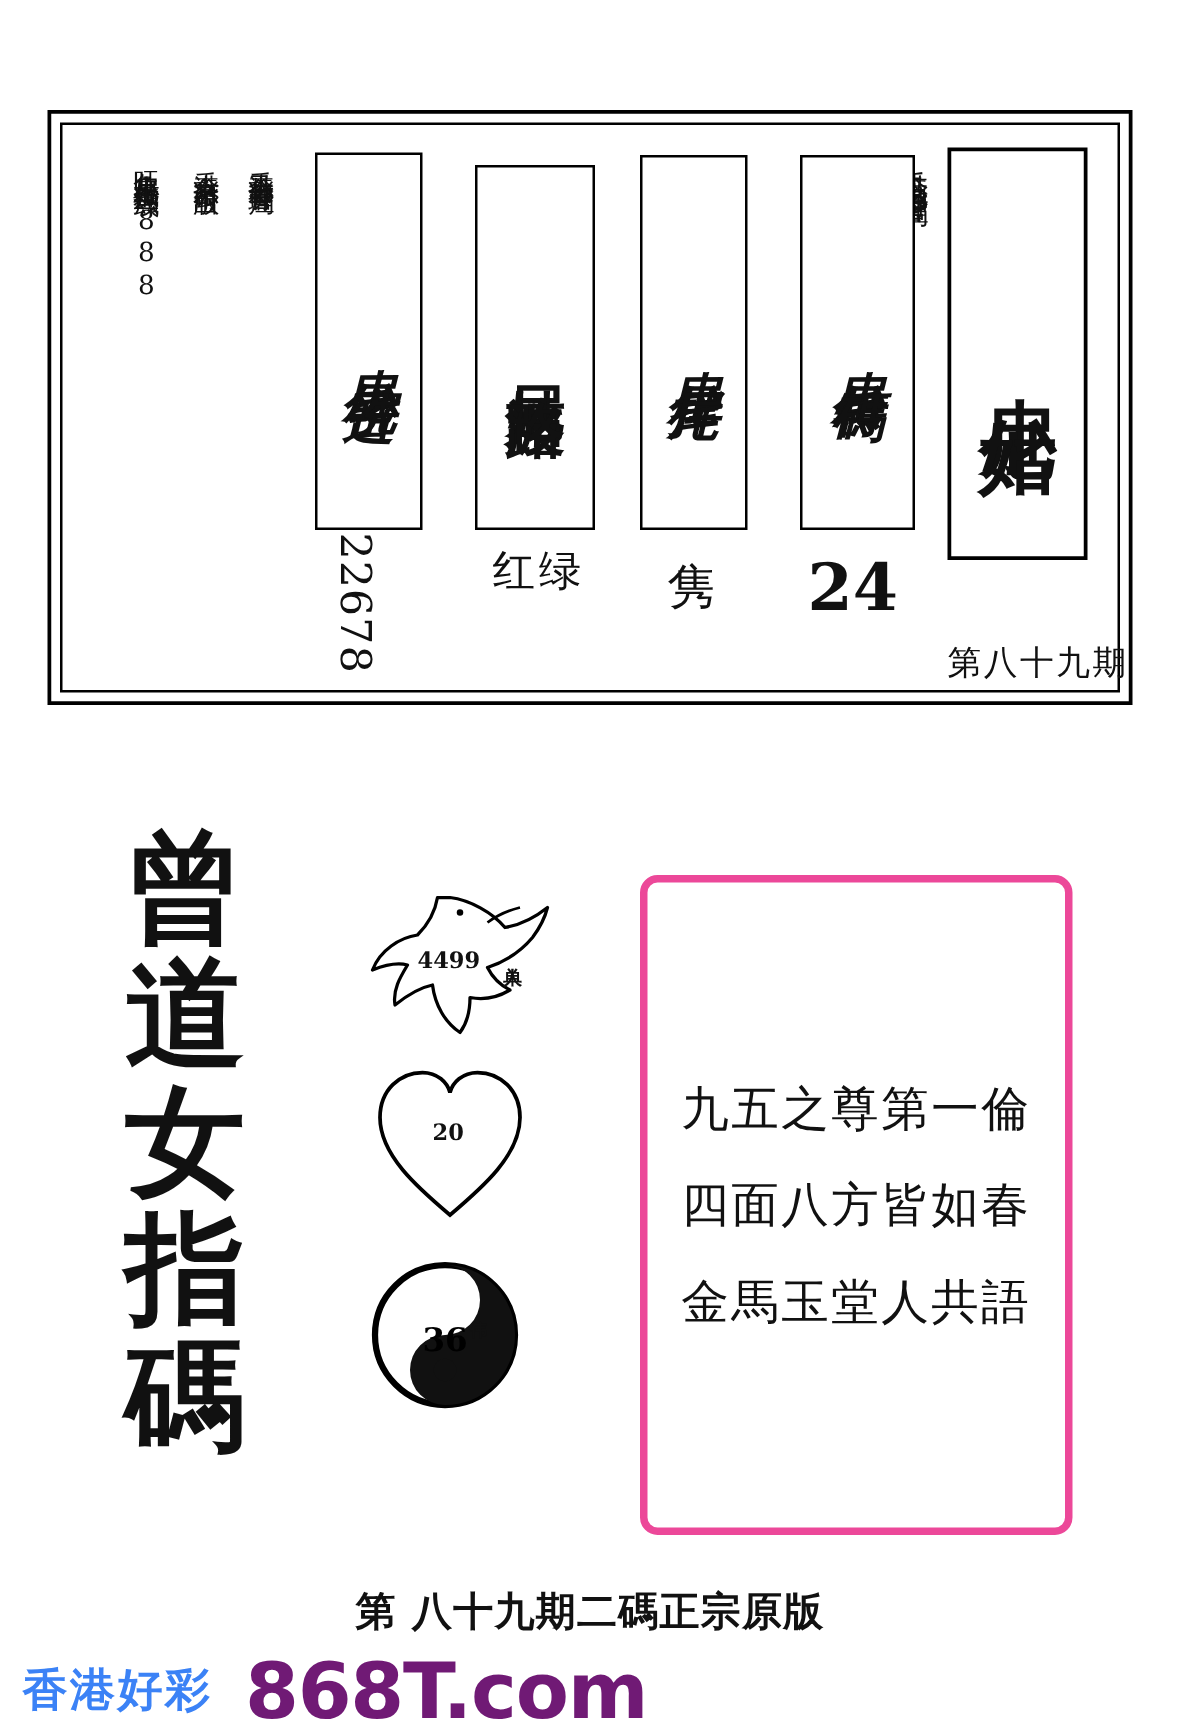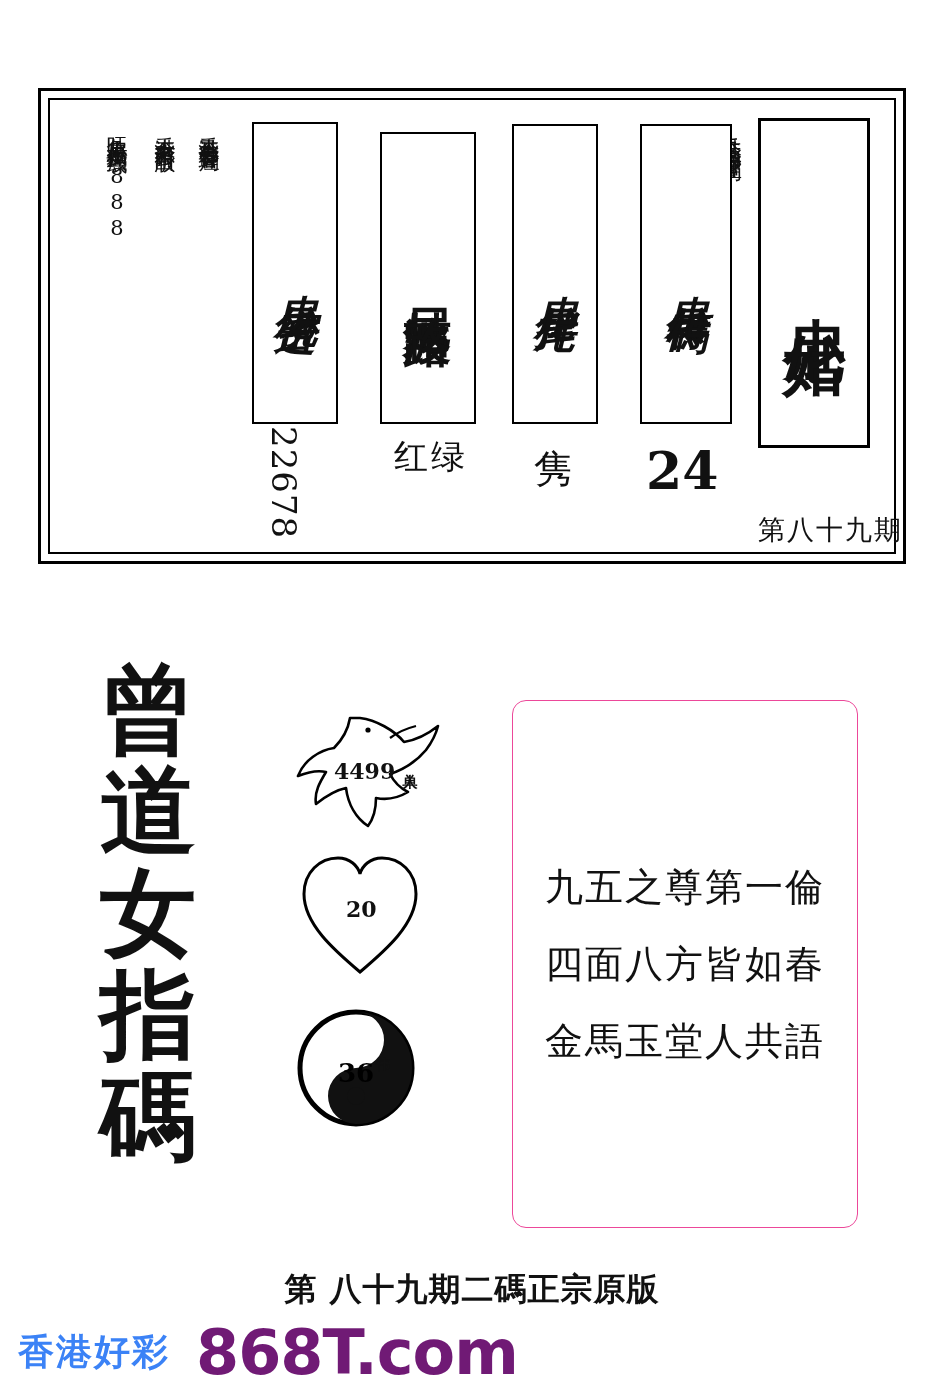--- a/index.html
+++ b/index.html
@@ -147,32 +147,32 @@
 
   .symbols {
     position: absolute;
     left: 290px;
     top: 700px;
     width: 160px;
   }
   .sym-wrap { position: relative; }
   .sym-num {
     position: absolute;
-    font-size: 22px;
+    font-size: 18px;
     font-family: "DejaVu Serif", serif;
     font-weight: bold;
   }
 
   .verse-box {
     position: absolute;
     left: 512px;
     top: 700px;
     width: 346px;
     height: 528px;
-    border: 1px solid #ec4899;
+    border: 6px solid #ec4899;
     border-radius: 14px;
     box-sizing: border-box;
     background: #fff;
     display: flex;
     flex-direction: column;
     justify-content: center;
     gap: 26px;
     padding: 10px 14px;
   }
   .verse-line {

